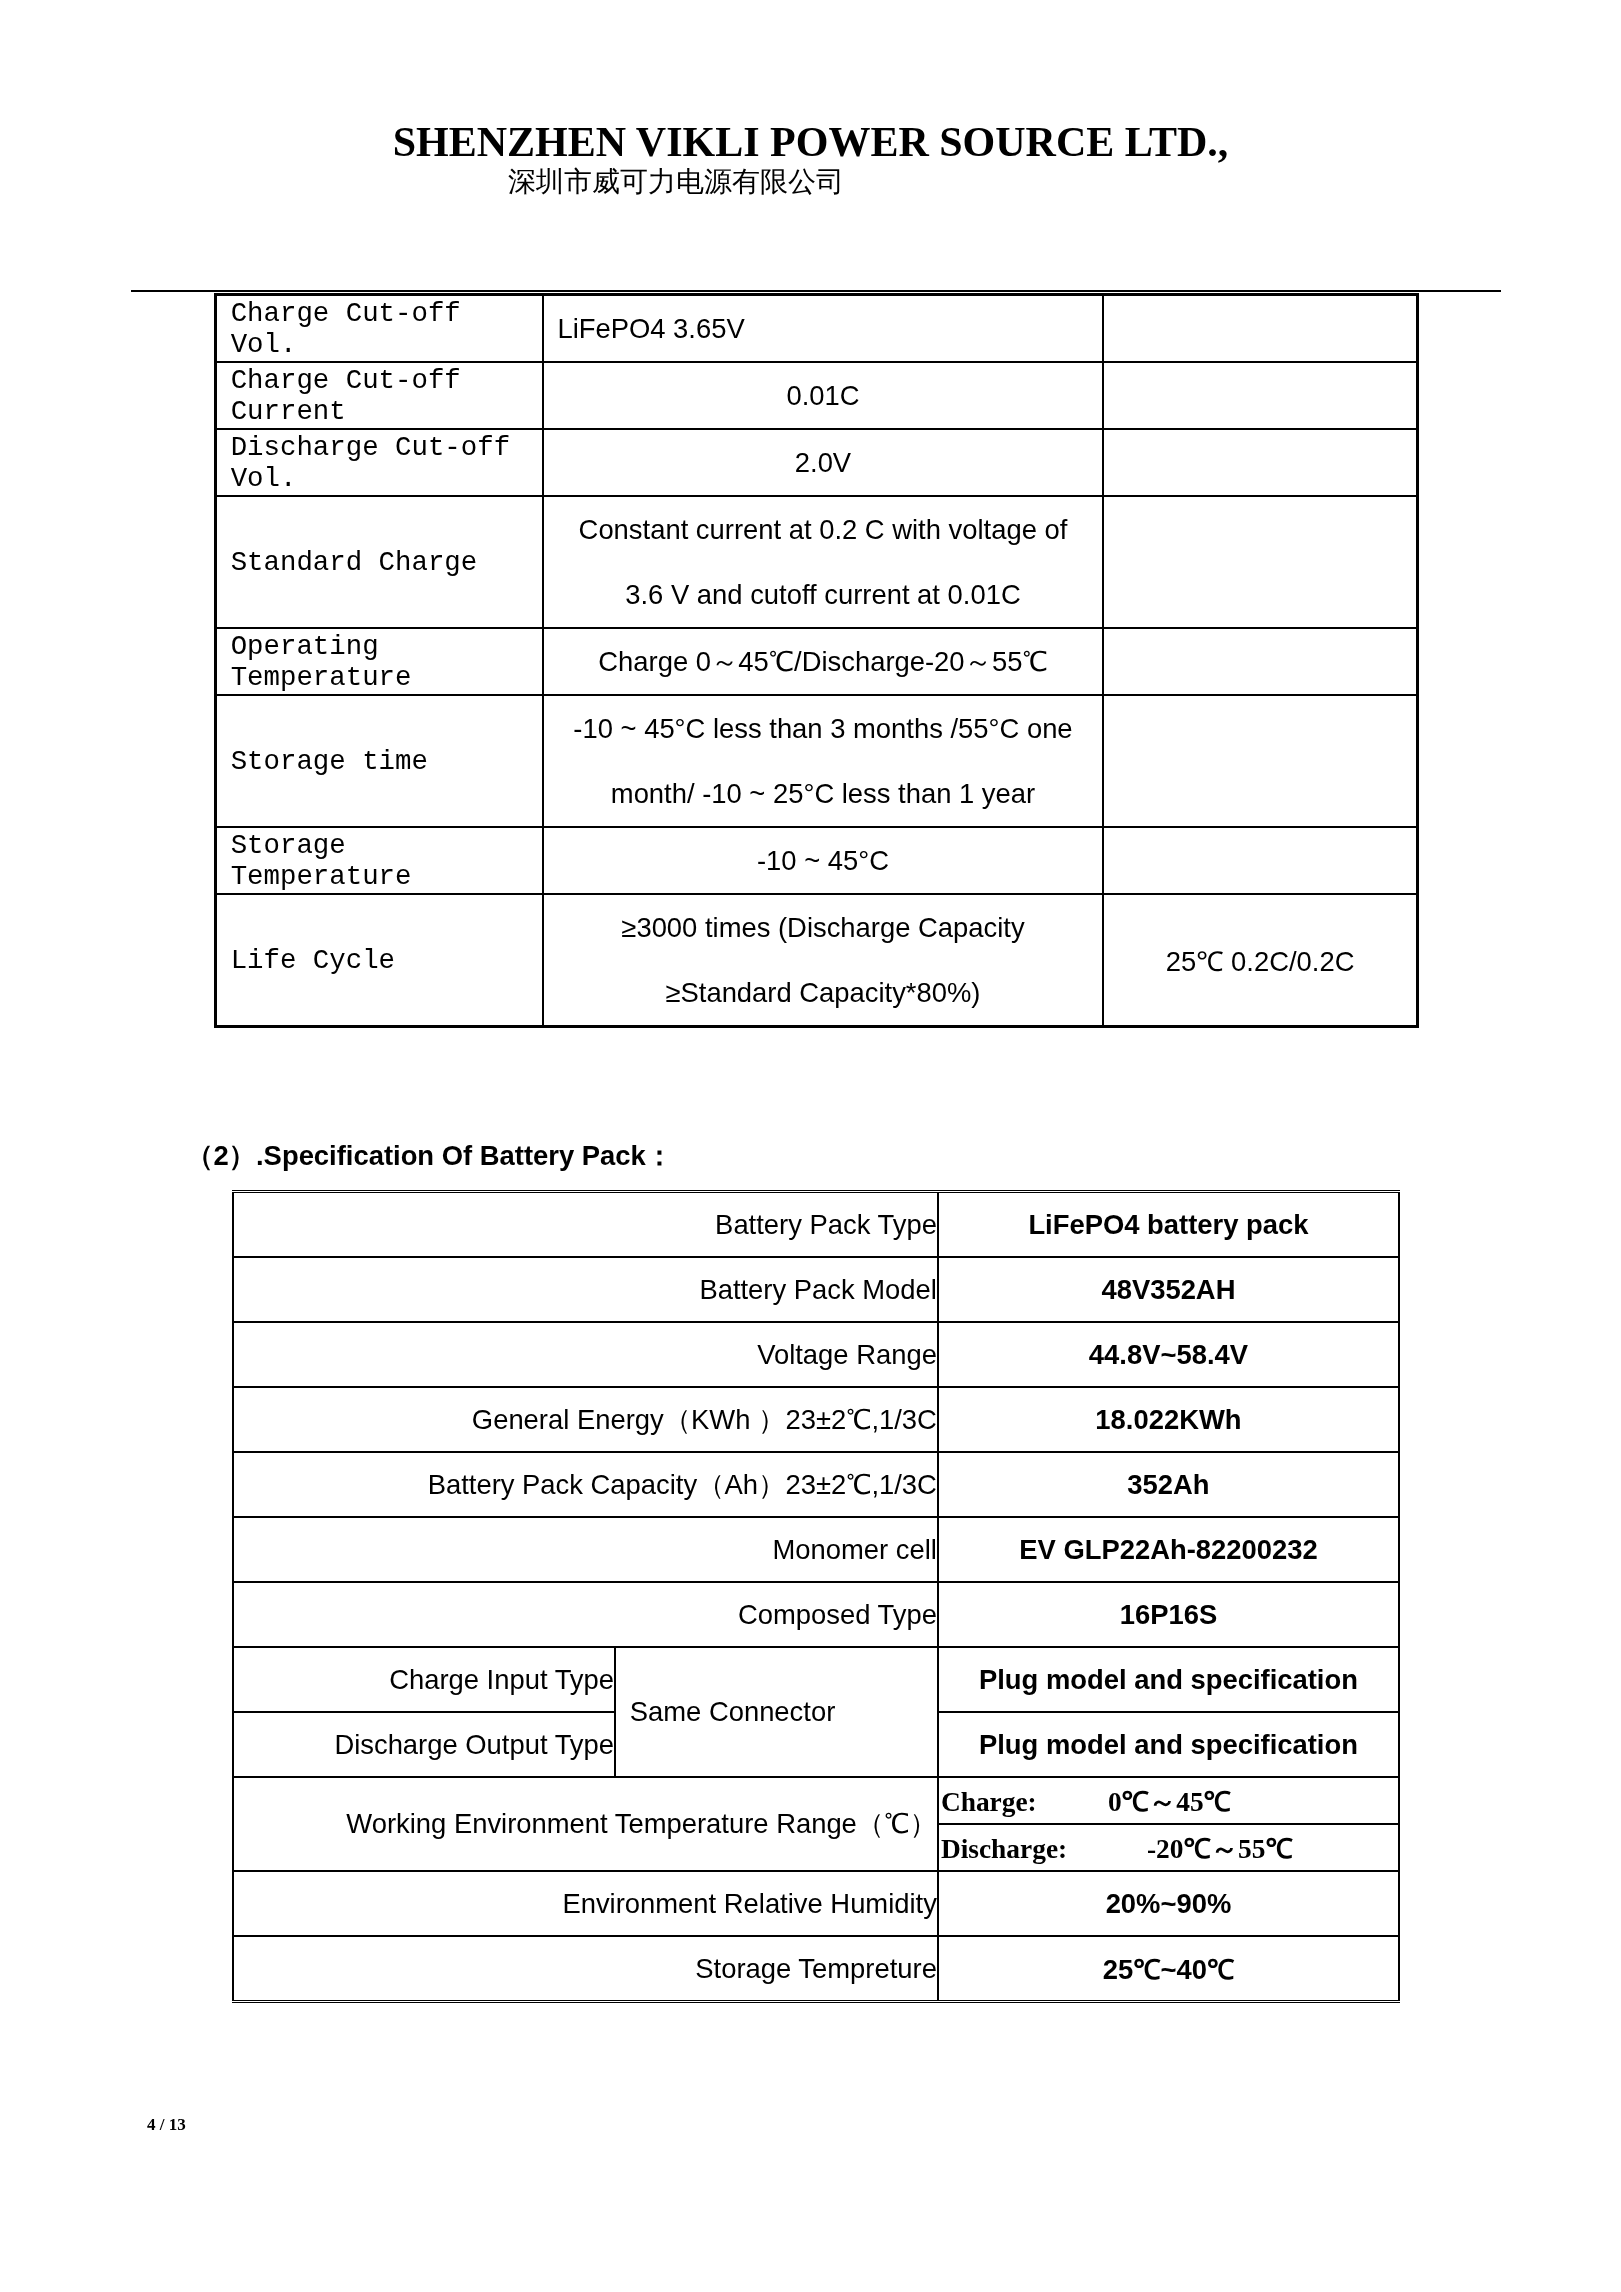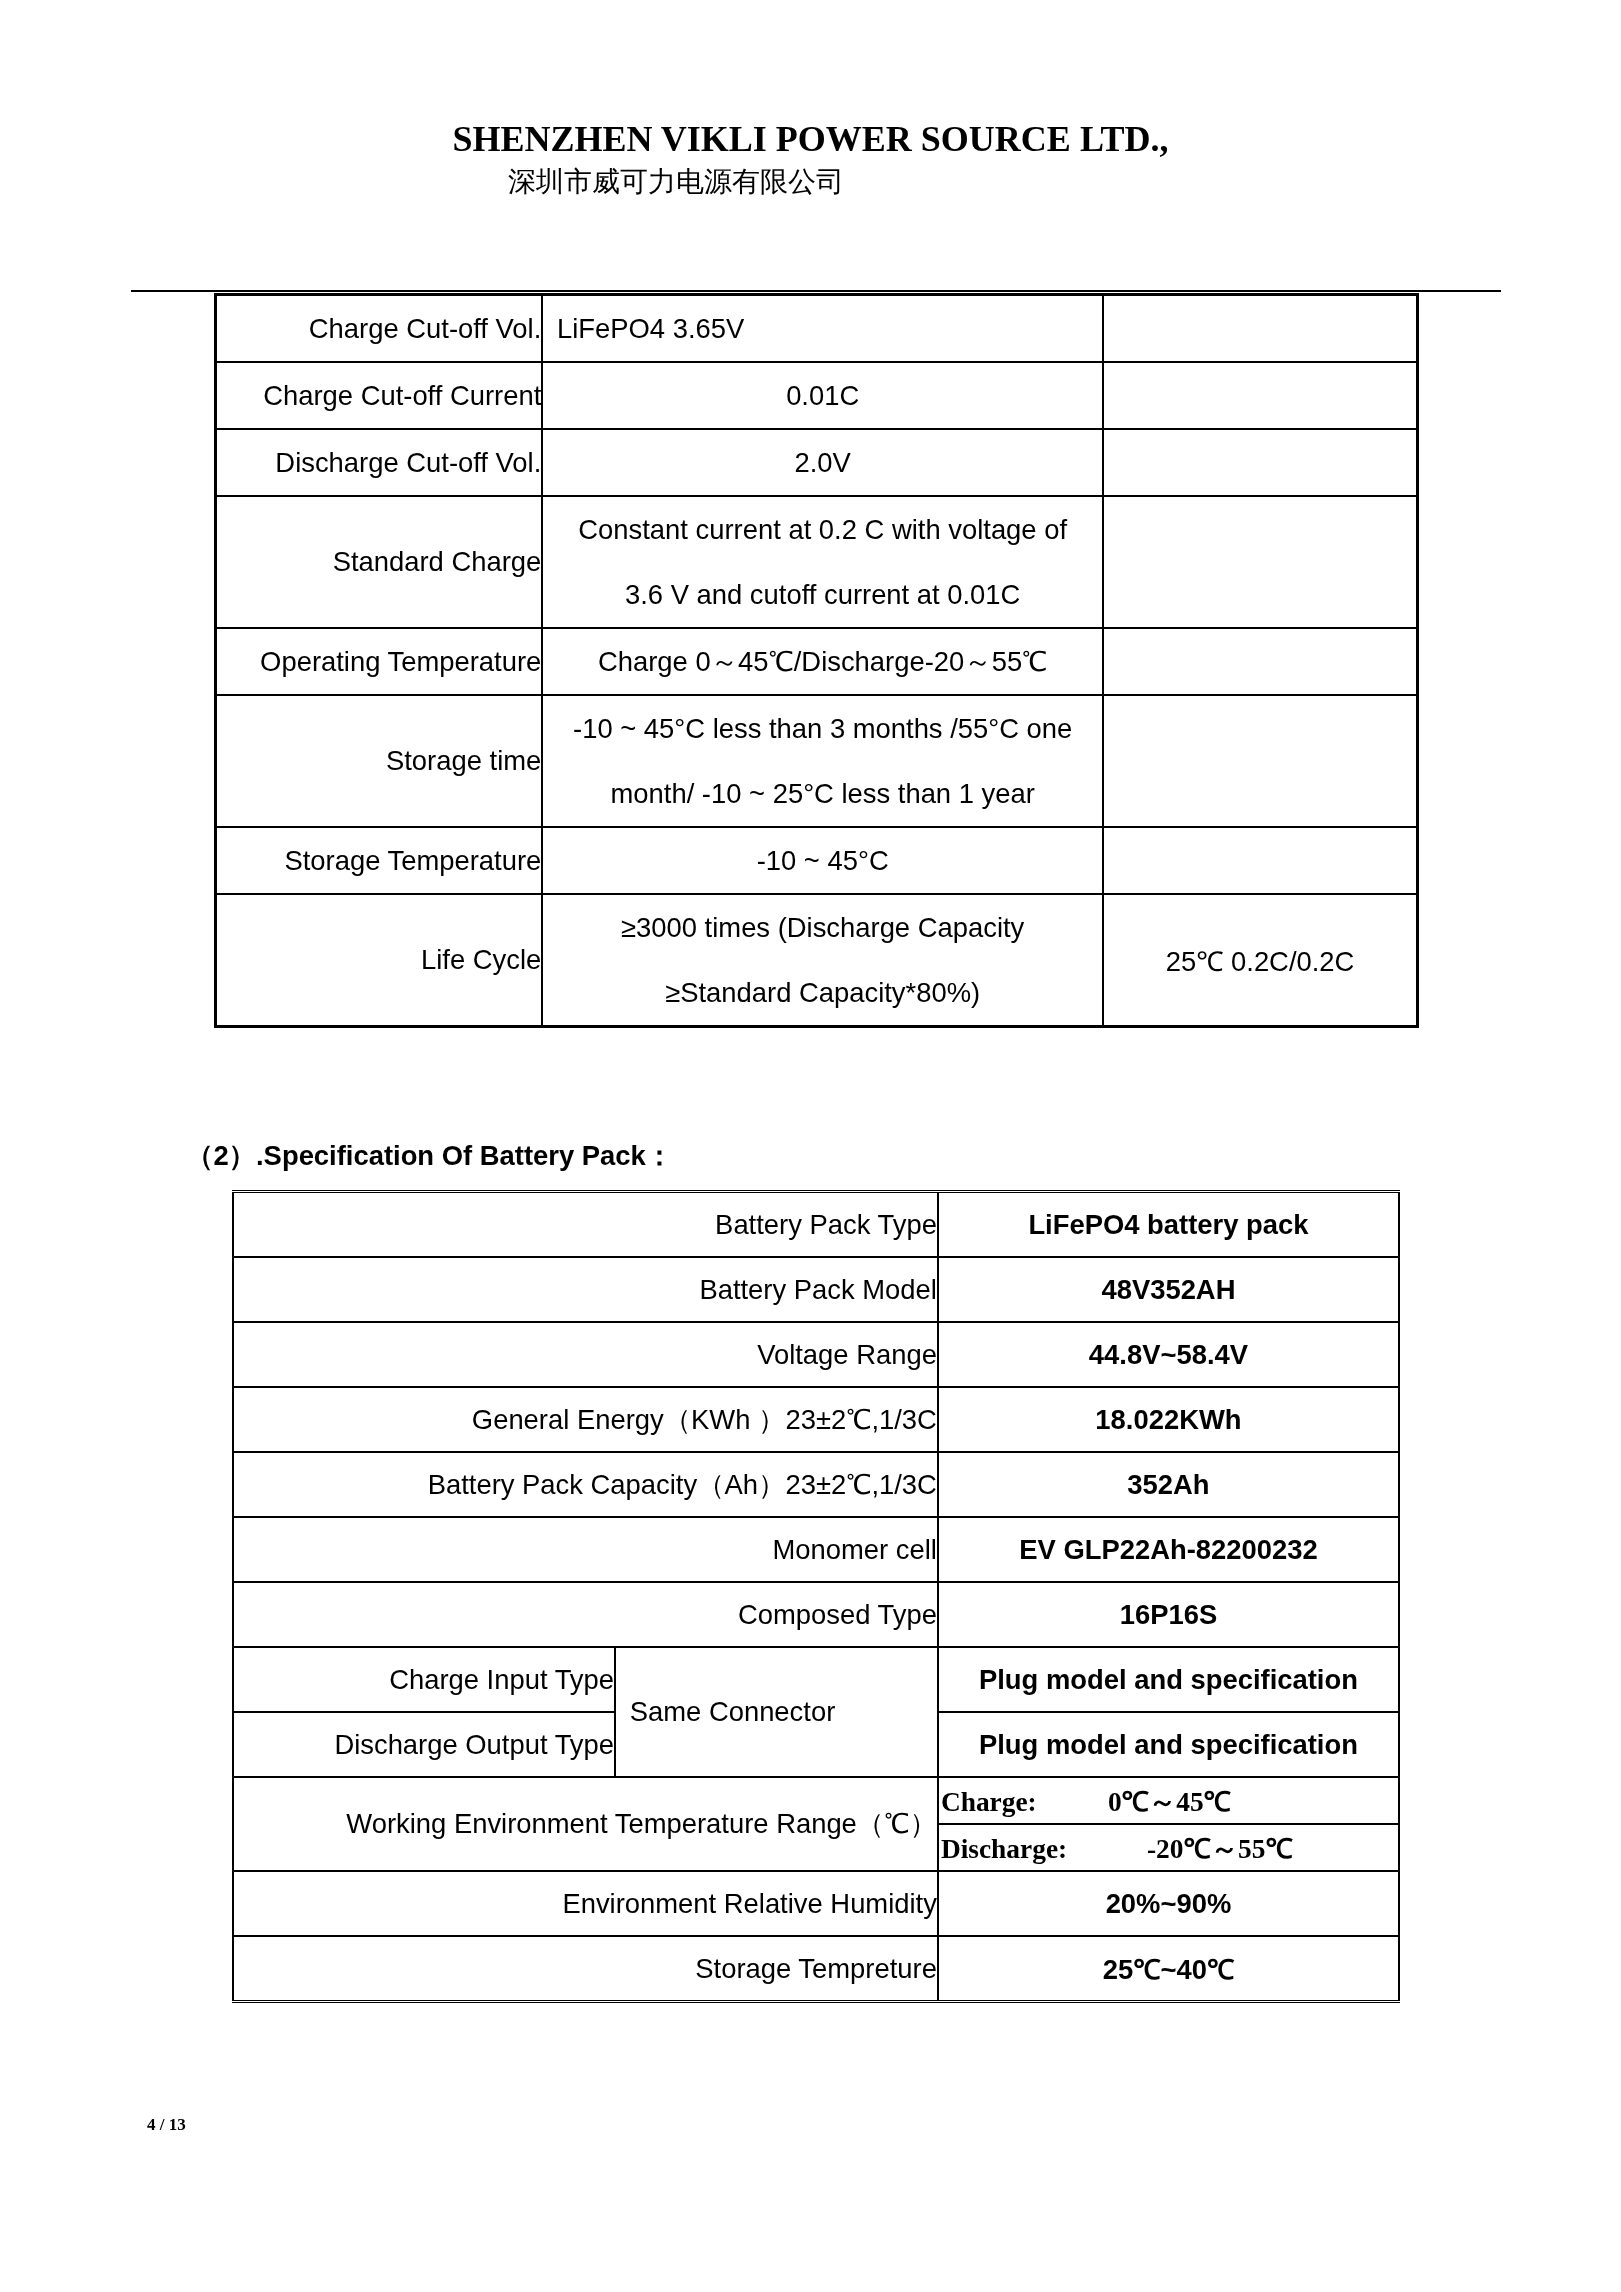--- a/index.html
+++ b/index.html
@@ -1,26 +1,26 @@
 <!DOCTYPE html>
 <html><head>
 <meta charset="utf-8">
 <style>
   html, body { margin: 0; padding: 0; background: #ffffff; }
   body { width: 1621px; height: 2293px; position: relative; overflow: hidden; font-family: "Liberation Sans", sans-serif; color: #000; }
-  .hdr-en { position: absolute; left: 0; width: 1621px; top: 118px; text-align: center; font-family: "Liberation Serif", serif; font-weight: bold; font-size: 36px; letter-spacing: 0px; }
+  .hdr-en { position: absolute; left: 0; width: 1621px; top: 118px; text-align: center; font-family: "Liberation Serif", serif; font-weight: bold; font-size: 42px; letter-spacing: 0px; }
   .hdr-cn { position: absolute; left: 508px; top: 163px; font-family: "DejaVu Serif", serif; font-size: 28px; }
   .hdr-rule { position: absolute; left: 131px; top: 290px; width: 1370px; height: 2px; background: #000; }
 
   table { border-collapse: collapse; position: absolute; }
   td { font-size: 27.4px; padding: 0; vertical-align: middle; }
 
   .t1 { left: 214px; top: 293px; width: 1205px; border: 3.9px solid #000; }
   .t1 td { border: 2px solid #000; height: 63px; }
-  .t1 td.c1 { width: 314px; padding-left: 13.7px; text-align: right; }
+  .t1 td.c1 { width: 314px; padding-left: 13.7px; text-align: left; font-family: Liberation Mono, monospace; }
   .t1 td.c2 { width: 553px; text-align: center; line-height: 65px; }
   .t1 td.c2.left { text-align: left; padding-left: 13.7px; }
   .t1 td.c3 { width: 316px; text-align: center; }
   .t1 tr.tall td { height: 128px; }
 
   .sec { position: absolute; left: 186px; top: 1138px; font-size: 27.4px; font-weight: bold; }
 
   .t2 { left: 232px; top: 1190px; width: 1168px; border-top: 3.9px double #000; border-left: 2px solid #000; border-right: 2px solid #000; border-bottom: 3.9px double #000; }
   .t2 td { border: 2px solid #000; height: 63px; }
   .t2 td.lab { text-align: right; padding-left: 2px; }

